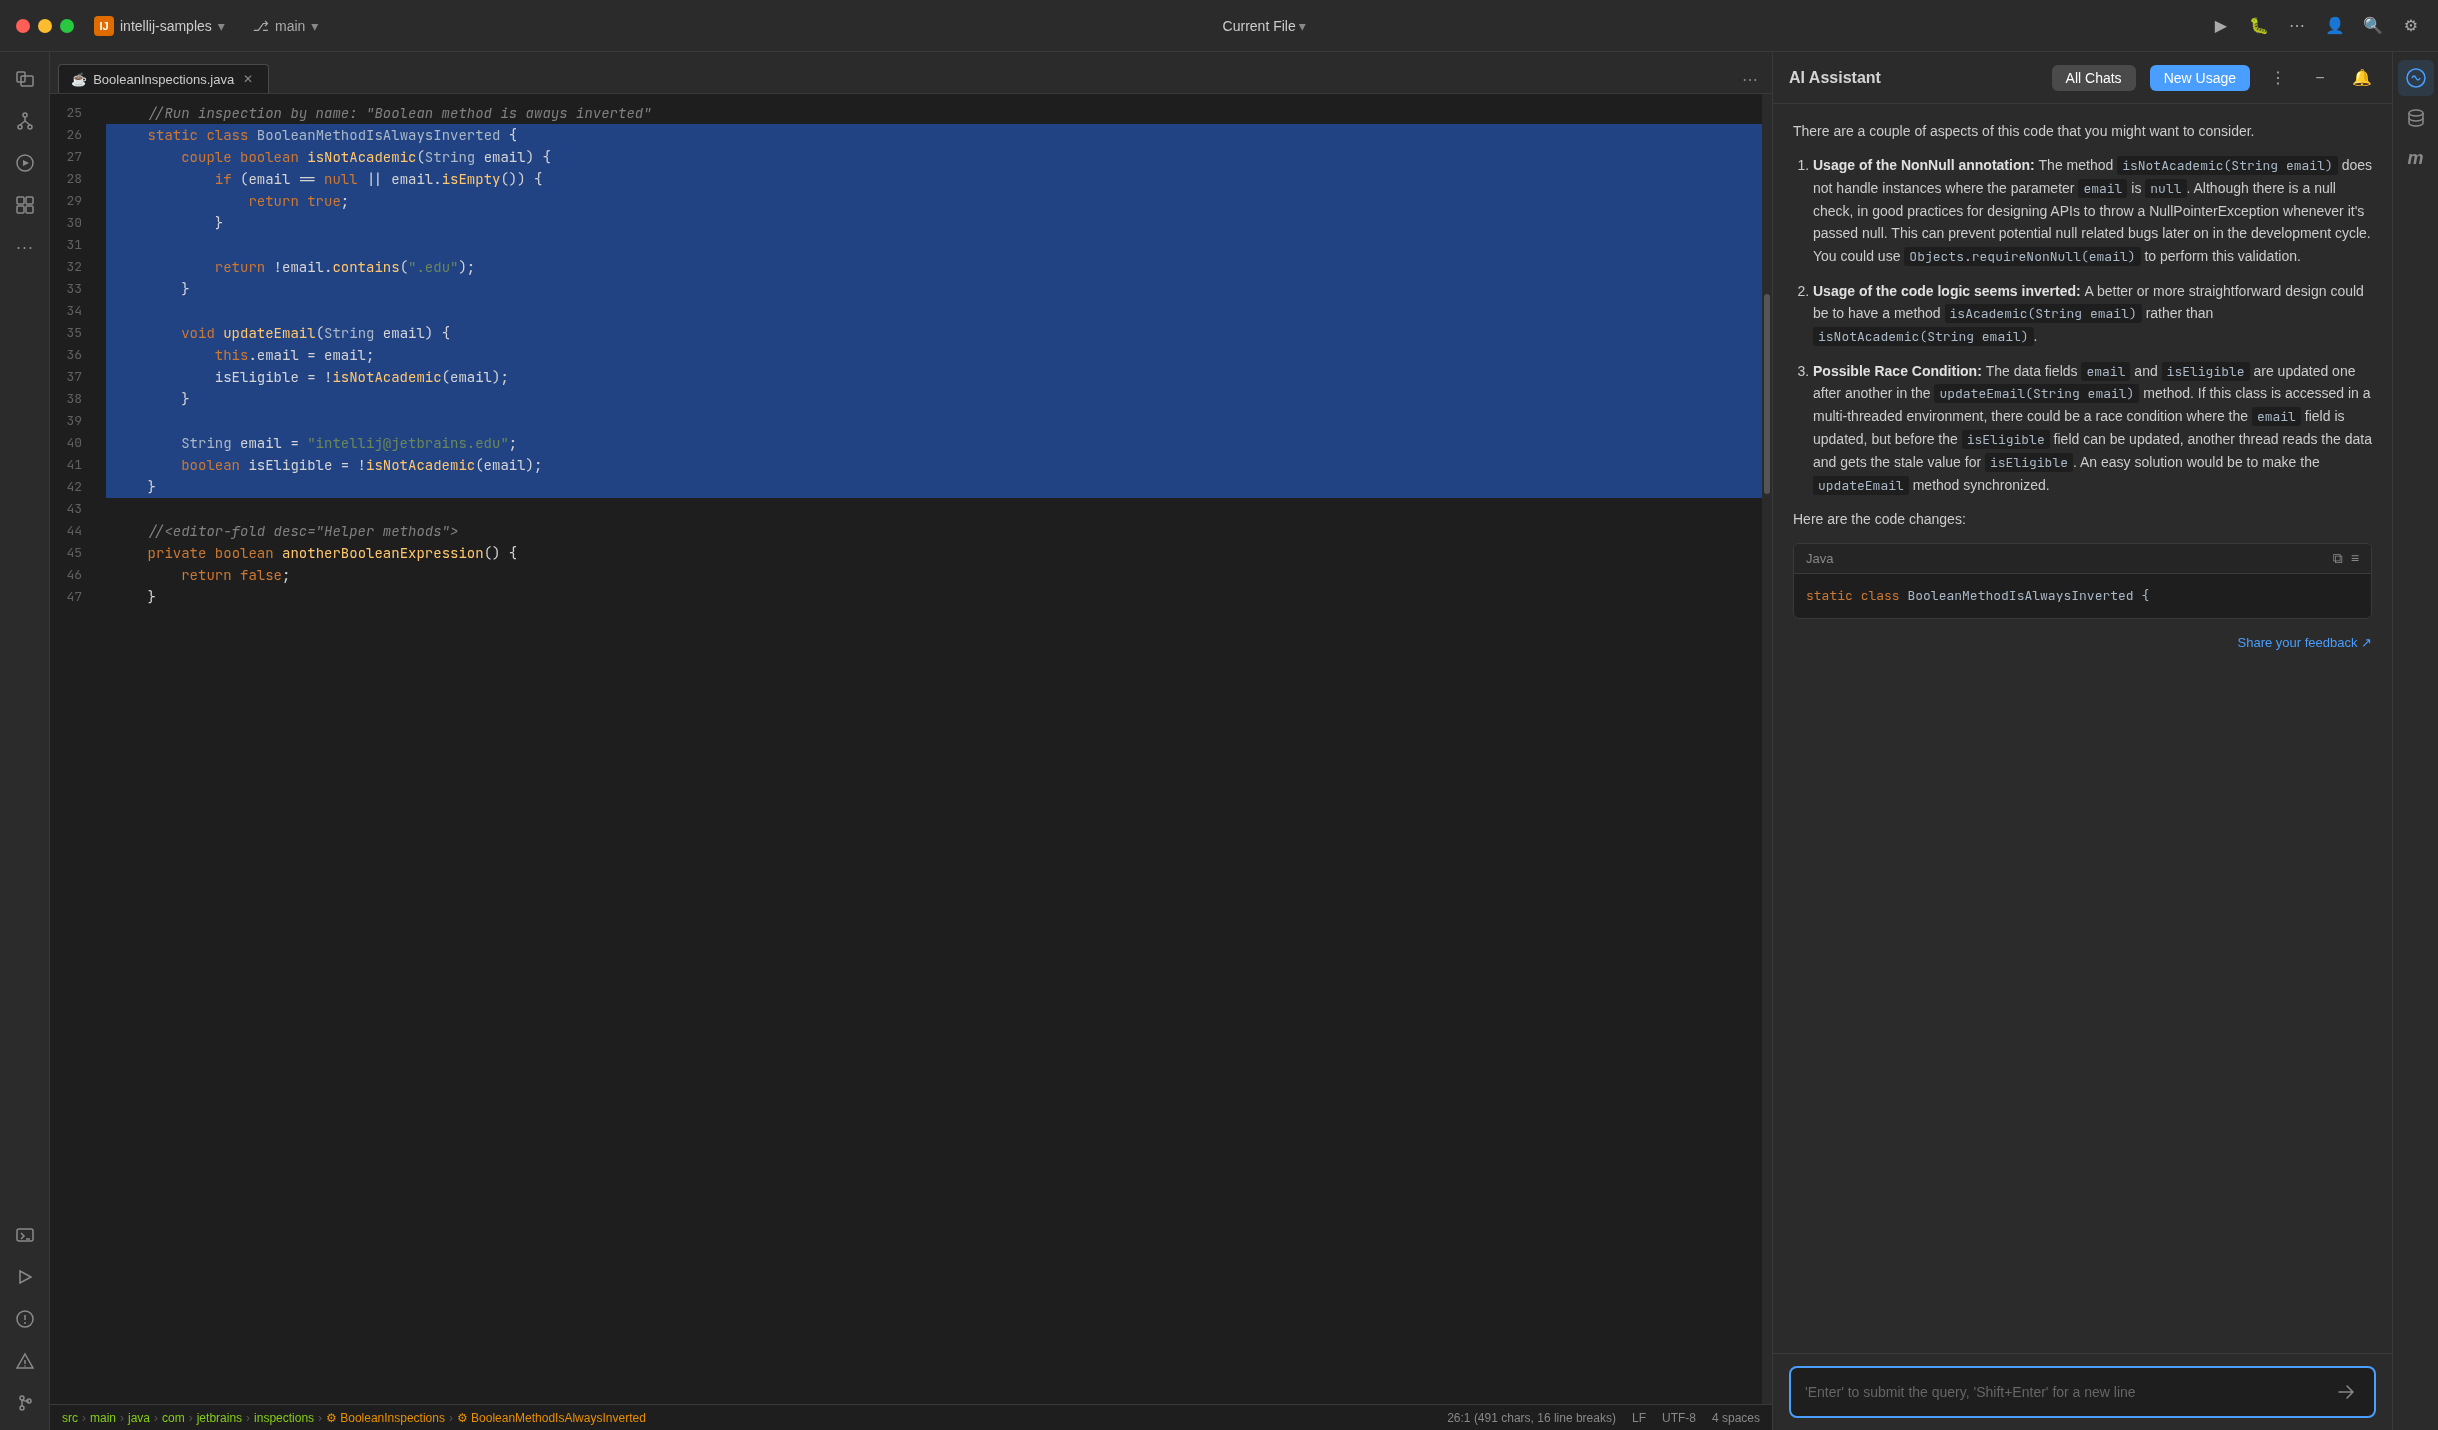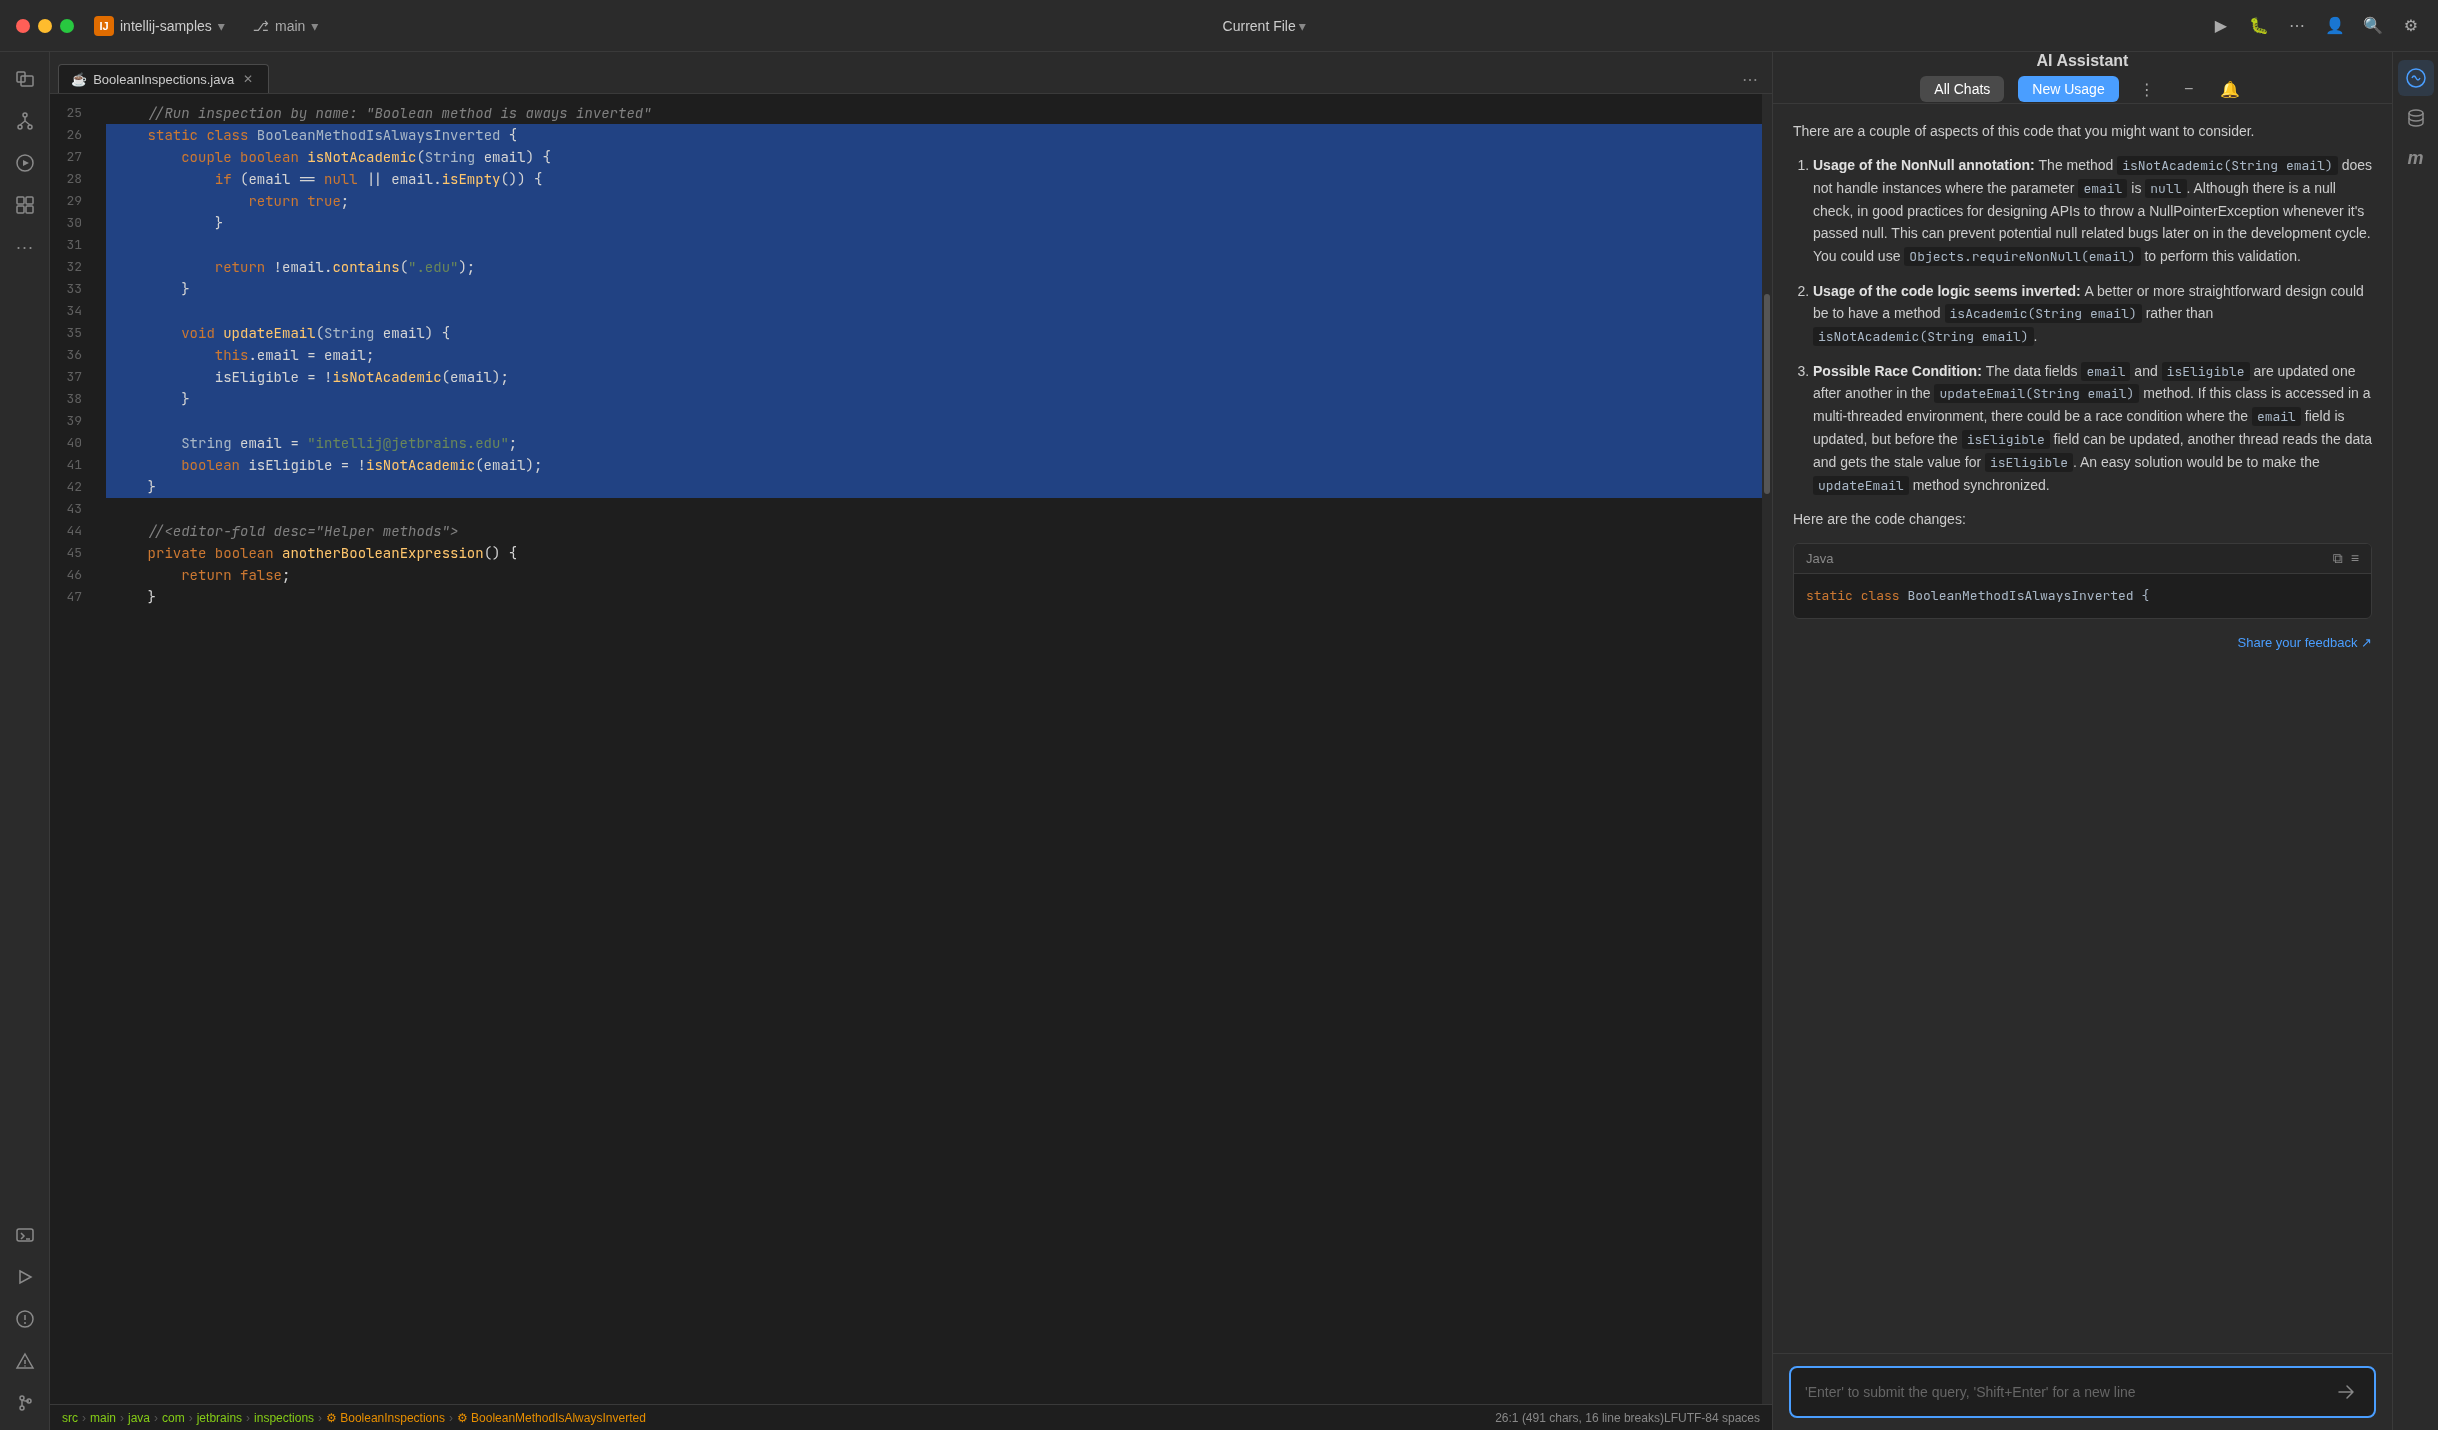--- a/index.html
+++ b/index.html
@@ -268,41 +268,41 @@
       gap: 4px;
       color: #888;
       font-size: 12px;
     }
     .status-breadcrumb .sep { color: #555; }
     .status-breadcrumb .item { color: #84cc16; }
     .status-breadcrumb .icon-item { color: #e88f00; }
     .status-right {
       margin-left: auto;
       display: flex;
+      gap: 16px;
       align-items: center;
       text-align: right;
     }
 
     
     .ai-panel {
       width: 620px;
       background: #2b2b2b;
       display: flex;
       flex-direction: column;
       border-left: 1px solid #3a3a3a;
       flex-shrink: 0;
     }
     .ai-header {
       height: 52px;
       display: flex;
       align-items: center;
       padding: 0 16px;
       border-bottom: 1px solid #3a3a3a;
       flex-shrink: 0;
-      flex-direction: column;
     }
     .ai-title {
       font-size: 16px;
       font-weight: 600;
       color: #d4d4d4;
       flex: 1;
     }
     .ai-header-actions {
       display: flex;
       align-items: center;

